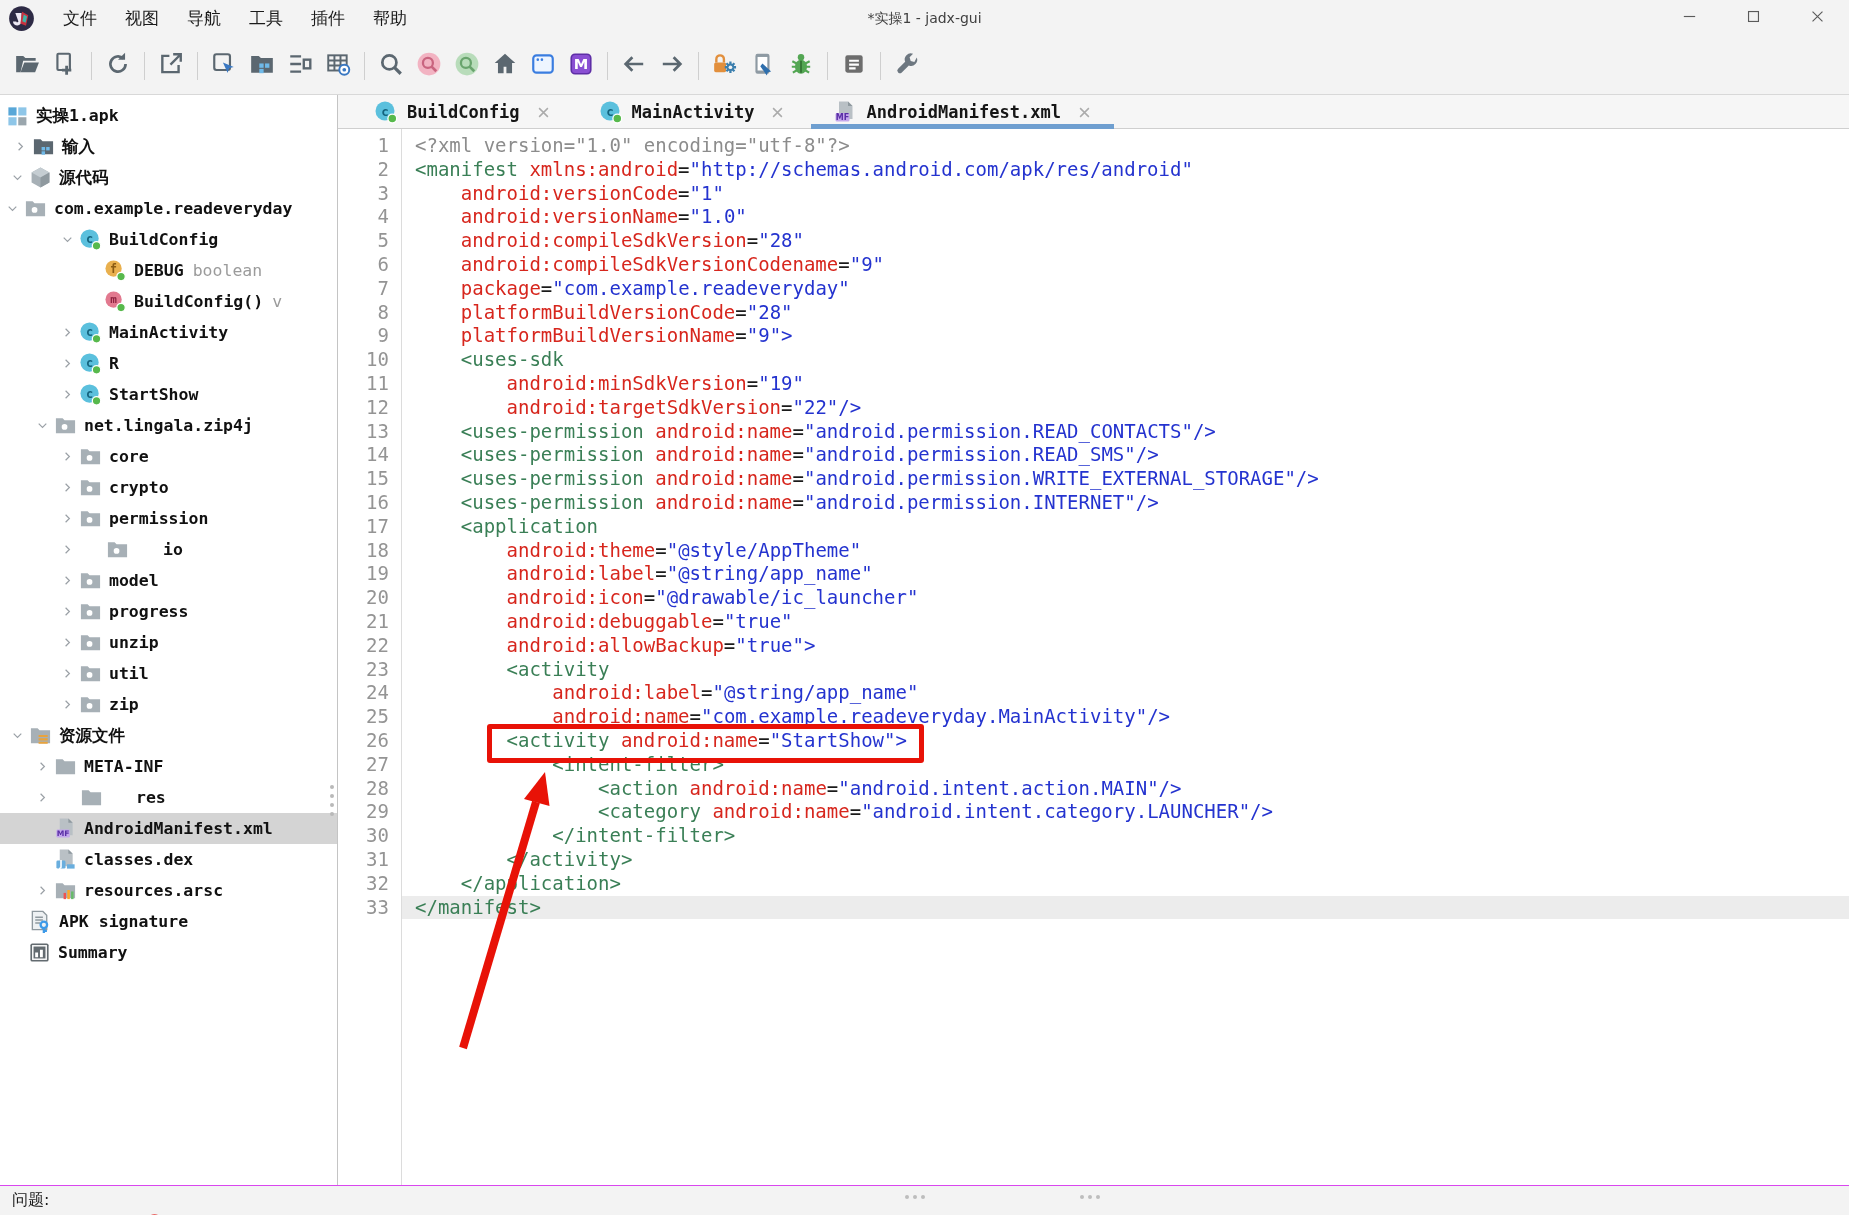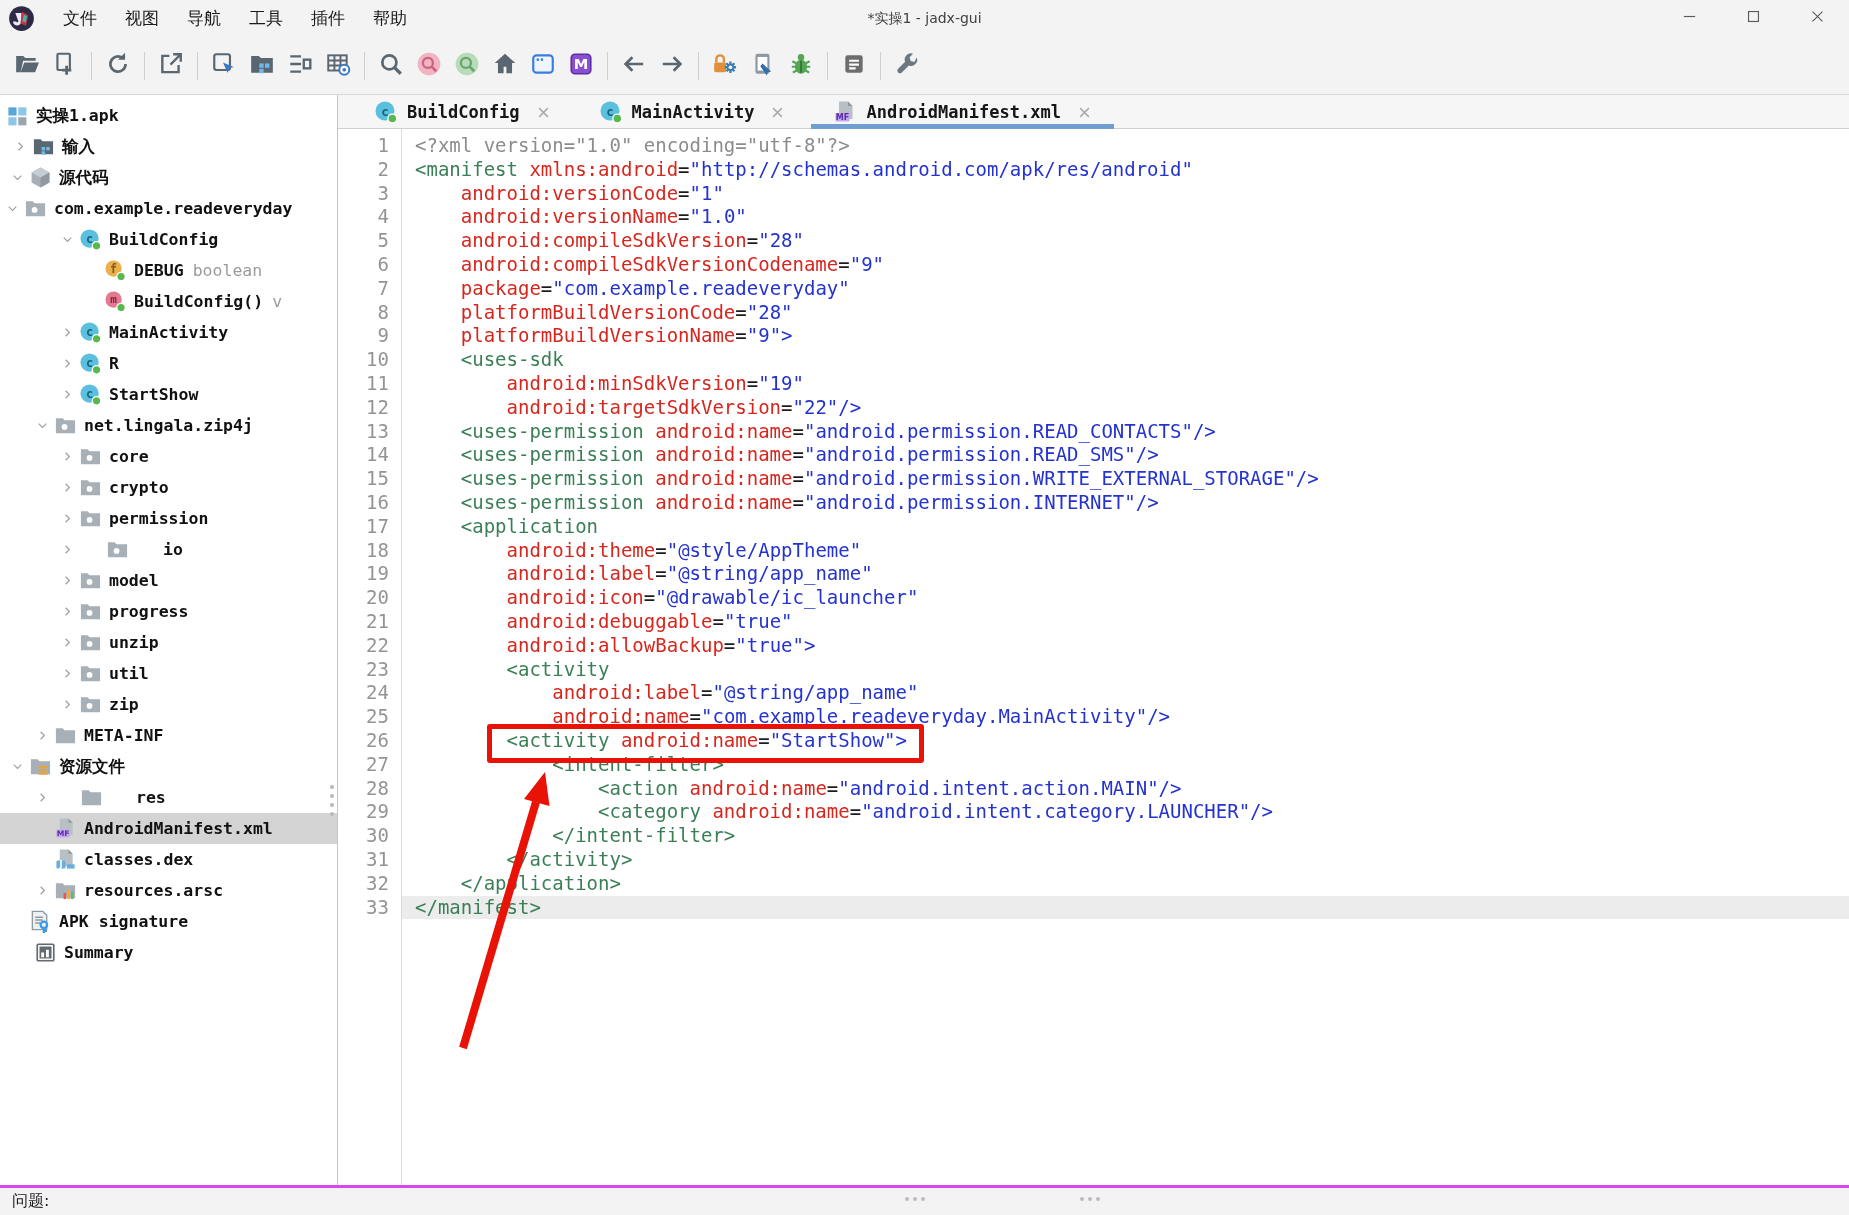--- a/index.html
+++ b/index.html
@@ -56,21 +56,21 @@
   .code-line.current .code-body { background:#ececec; }
   .tk-x { color:#8c8c8c; } .tk-g { color:var(--tag-green,#3A7F56); }
   .tk-r { color:var(--attr-red,#D7261D); } .tk-b { color:var(--value-blue,#2433CF); }
   .tk-k { color:#1a1a1a; }
 
   .splitter-grip { position:absolute; left:330px; top:690px; display:flex; flex-direction:column; gap:5px; }
   .splitter-grip i { width:4px; height:4px; border-radius:50%; background:#b9b9b9; }
 
   
   .statusbar { position:absolute; left:0; right:0; bottom:0; height:30px; background:#f3f3f3;
-               border-top:3px solid #d946ef; display:flex; align-items:center; font-size:16px; color:#1b1b1b; }
+               border-top:1px solid #d946ef; display:flex; align-items:center; font-size:16px; color:#1b1b1b; }
   .problems { margin-left:12px; }
   .err-badge { display:flex; align-items:center; gap:7px; margin-left:96px;margin-top:48px; }
   .err-badge svg { width:19px; height:19px; }
   .grip { position:absolute; top:9px; display:flex; gap:4px; }
   .grip i { width:4px; height:4px; border-radius:50%; background:#bdbdbd; }
   .grip.g1 { left:905px; } .grip.g2 { left:1080px; }
 
   
   .anno-rect { position:absolute; left:487px; top:724px; width:437px; height:39px;
                border:5px solid var(--anno-red,#e81207); border-radius:3px; z-index:40; pointer-events:none; }
@@ -509,44 +509,44 @@
           <svg viewBox="0 0 24 24" xmlns="http://www.w3.org/2000/svg">
             <path d="M8.5 5l7 7-7 7" fill="none" stroke="#9aa0a6" stroke-width="2.2"></path>
           </svg>
         </span>
         <span class="t-icon"><svg viewBox="0 0 24 24" xmlns="http://www.w3.org/2000/svg">
             <path d="M2 4.5h7l2 2h11V20H2z" fill="#a7b0b6"></path>
             <circle cx="11" cy="13.5" r="3" fill="#fff"></circle>
           </svg></span>
         <span>zip</span>
       </div>
-      <div class="tree-row" style="padding-left: 30px;">
-        <span class="chev">
-          <svg viewBox="0 0 24 24" xmlns="http://www.w3.org/2000/svg">
-            <path d="M8.5 5l7 7-7 7" fill="none" stroke="#9aa0a6" stroke-width="2.2"></path>
-          </svg>
-        </span>
-        <span class="t-icon"><svg viewBox="0 0 24 24" xmlns="http://www.w3.org/2000/svg">
-            <path d="M2 4.5h7l2 2h11V20H2z" fill="#a7b0b6"></path>
-          </svg></span>
-        <span>META-INF</span>
-      </div>
       <div class="tree-row" style="padding-left: 5px;">
         <span class="chev">
           <svg viewBox="0 0 24 24" xmlns="http://www.w3.org/2000/svg">
             <path d="M5 8.5l7 7 7-7" fill="none" stroke="#9aa0a6" stroke-width="2.2"></path>
           </svg>
         </span>
         <span class="t-icon"><svg viewBox="0 0 24 24" xmlns="http://www.w3.org/2000/svg">
             <path d="M2 4.5h7l2 2h11V20H2z" fill="#a7b0b6"></path>
             <g stroke="#e8a33d" stroke-width="2.2">
               <path d="M10 12.5h9.5M10 16h9.5M10 19.5h9.5"></path>
             </g>
           </svg></span>
         <span>资源文件</span>
+      </div>
+      <div class="tree-row" style="padding-left: 30px;">
+        <span class="chev">
+          <svg viewBox="0 0 24 24" xmlns="http://www.w3.org/2000/svg">
+            <path d="M8.5 5l7 7-7 7" fill="none" stroke="#9aa0a6" stroke-width="2.2"></path>
+          </svg>
+        </span>
+        <span class="t-icon"><svg viewBox="0 0 24 24" xmlns="http://www.w3.org/2000/svg">
+            <path d="M2 4.5h7l2 2h11V20H2z" fill="#a7b0b6"></path>
+          </svg></span>
+        <span>META-INF</span>
       </div>
       <div class="tree-row" style="padding-left: 30px; gap: 26px;">
         <span class="chev">
           <svg viewBox="0 0 24 24" xmlns="http://www.w3.org/2000/svg">
             <path d="M8.5 5l7 7-7 7" fill="none" stroke="#9aa0a6" stroke-width="2.2"></path>
           </svg>
         </span>
         <span class="t-icon"><svg viewBox="0 0 24 24" xmlns="http://www.w3.org/2000/svg">
             <path d="M2 4.5h7l2 2h11V20H2z" fill="#a7b0b6"></path>
           </svg></span>
@@ -592,21 +592,21 @@
         <span class="t-icon"><svg viewBox="0 0 24 24" xmlns="http://www.w3.org/2000/svg">
             <path d="M3.5 1.5h11l4 4v15h-15z" fill="#eef1f3" stroke="#8f999f" stroke-width="1.4"></path>
             <g stroke="#8f999f" stroke-width="1.5">
               <path d="M6.5 7.5h8M6.5 10.5h8M6.5 13.5h5"></path>
             </g>
             <circle cx="15.5" cy="15.5" r="3.4" fill="none" stroke="#3d9ae8" stroke-width="2.4"></circle>
             <path d="M15.5 18.7V24M15.5 21.8h3.2" stroke="#3d9ae8" stroke-width="2.4"></path>
           </svg></span>
         <span>APK signature</span>
       </div>
-      <div class="tree-row" style="padding-left: 10px;">
+      <div class="tree-row" style="padding-left: 4px;">
         <span class="chev"></span>
         <span class="t-icon"><svg viewBox="0 0 24 24" xmlns="http://www.w3.org/2000/svg">
             <rect x="2.5" y="2.5" width="19" height="19" rx="2" fill="#636b70"></rect>
             <rect x="5" y="5" width="14" height="14" fill="none" stroke="#fff" stroke-width="1.5"></rect>
             <path d="M7.5 17v-5h3v5h2v-8h3v8" fill="#fff"></path>
           </svg></span>
         <span>Summary</span>
       </div>
     </div>
   <div class="editor-panel">

